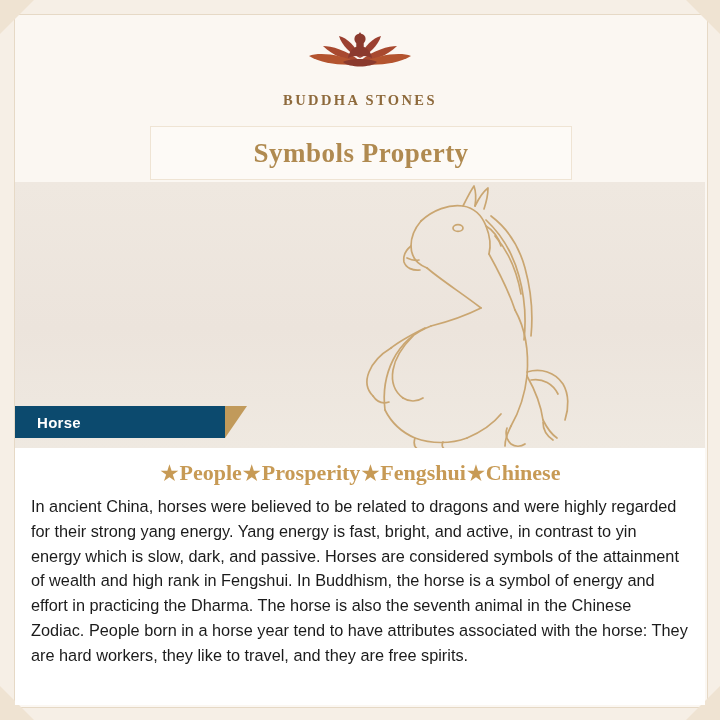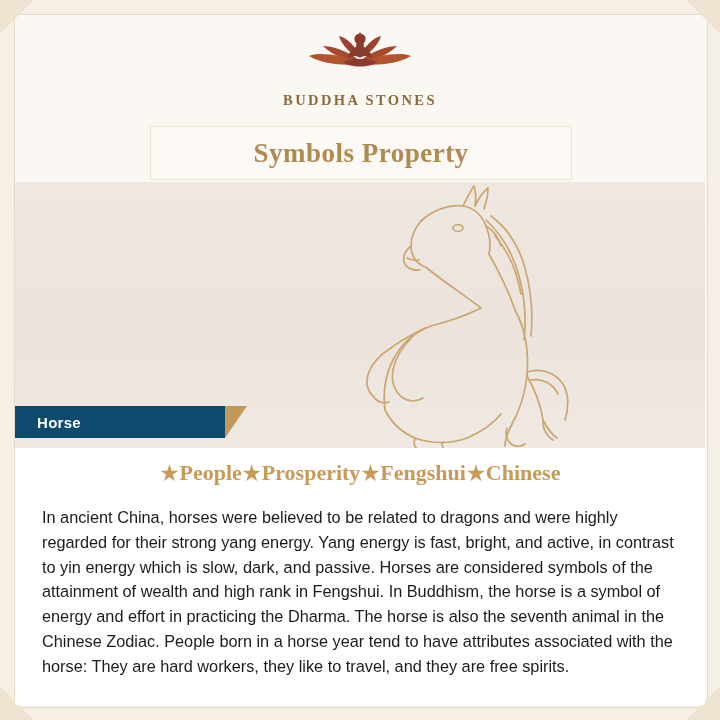--- a/index.html
+++ b/index.html
@@ -159,21 +159,21 @@
   .keywords .star {
     color: #c79a55;
     font-size: 20px;
     padding: 0 1px;
   }
   .keywords .kw {
     color: #c79a55;
   }
 
   .body-text {
-    margin: 11px;
+    margin: 0;
     padding: 2px 16px 0 16px;
     font-family: "Liberation Sans", sans-serif;
     font-size: 16.3px;
     line-height: 1.52;
     color: #1b1b1b;
     text-align: left;
   }
 </style>
 </head>
 <body>

